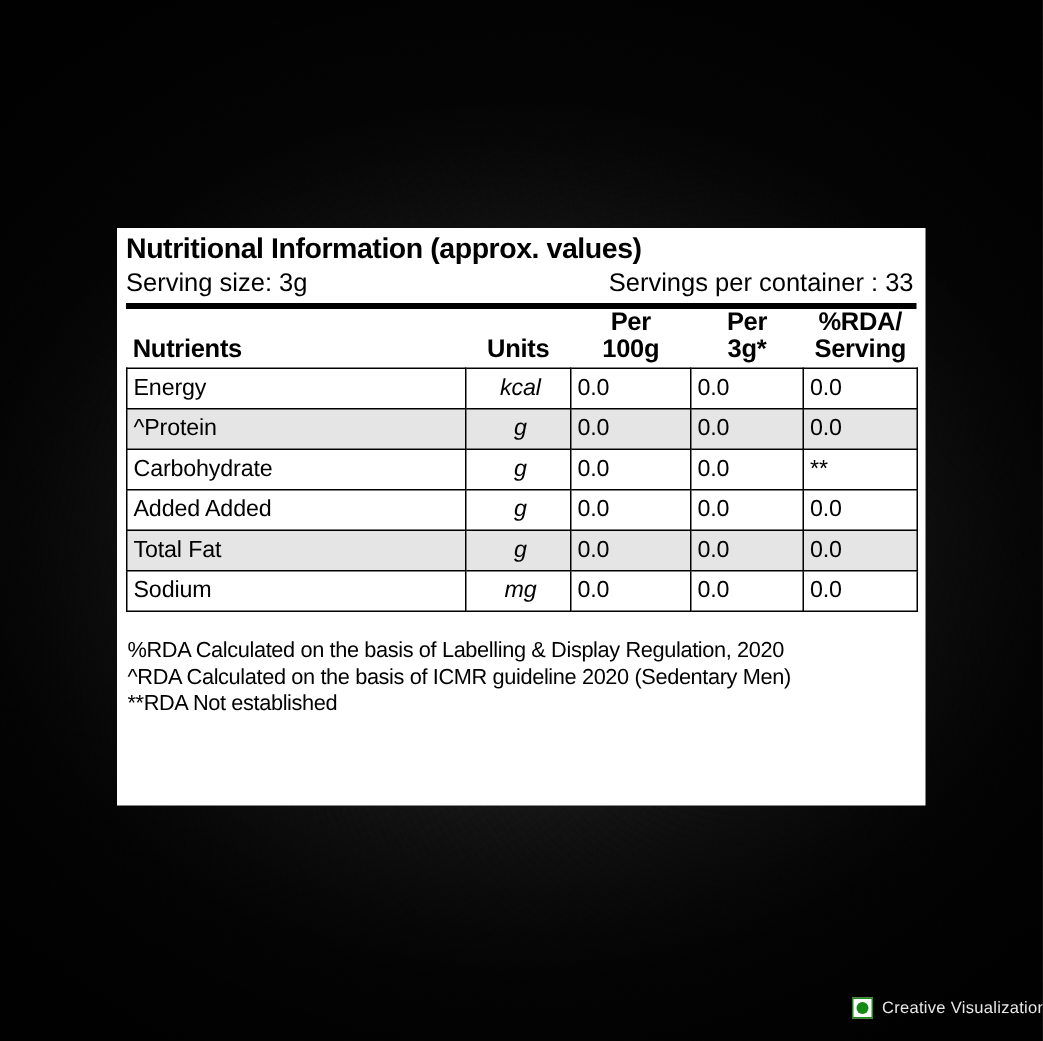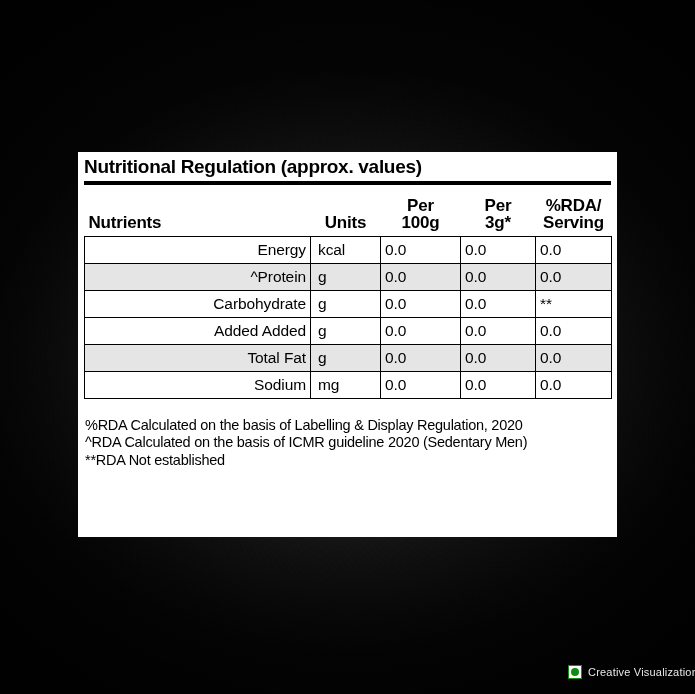--- a/index.html
+++ b/index.html
@@ -88,41 +88,41 @@
   table.nutri col.c-units    { width: 70px; }
   table.nutri col.c-per100   { width: 80px; }
   table.nutri col.c-per3     { width: 75px; }
   table.nutri col.c-rda      { width: 76px; }
 
   table.nutri thead th {
     font-size: 17px;
     font-weight: bold;
     line-height: 1.02;
     vertical-align: bottom;
-    padding: 12px 0 4px 0;
+    padding: 0 0 4px 0;
     text-align: center;
     border: none;
     letter-spacing: -0.2px;
   }
   table.nutri thead th.h-nutrient {
     text-align: left;
     padding-left: 4px;
   }
   table.nutri thead th .hl { display: block; }
 
   table.nutri tbody td {
     border: 1.5px solid #000;
     font-size: 15.5px;
     height: 26px;
     padding: 0 4px;
     line-height: 1;
     letter-spacing: -0.1px;
   }
-  table.nutri tbody td.name  { text-align: right; margin-top: 36px; }
-  table.nutri tbody td.unit  { text-align: left; padding-left: 7px; }
+  table.nutri tbody td.name  { text-align: left; margin-top: 36px; }
+  table.nutri tbody td.unit  { text-align: center; padding-left: 7px; font-style: italic; }
   table.nutri tbody td.num   { text-align: left; }
   table.nutri tbody tr.shaded td { background: #e5e5e5; }
 
   .stars { letter-spacing: 0; font-size: 15px; }
 
   
   .footnotes {
     margin-top: 18px;
     padding-left: 1px;
   }
@@ -169,22 +169,26 @@
 </head>
 <body>
 
 <div id="bg">
   <div id="bg-grain"></div>
   <div id="bg-vignette"></div>
 </div>
 
 <div id="panel">
 
-  <div class="title">Nutritional Regulation (approx. values)</div>
-
+  <div class="title">Nutritional Information (approx. values)</div>
+
+  <div class="serving-line">
+    <span>Serving size: 3g</span>
+    <span>Servings per container : 33</span>
+  </div>
 
   <div class="rule-thick"></div>
 
   <table class="nutri">
     <colgroup>
       <col class="c-nutrient">
         <col class="c-units">
         <col class="c-per100">
         <col class="c-per3">
         <col class="c-rda">

